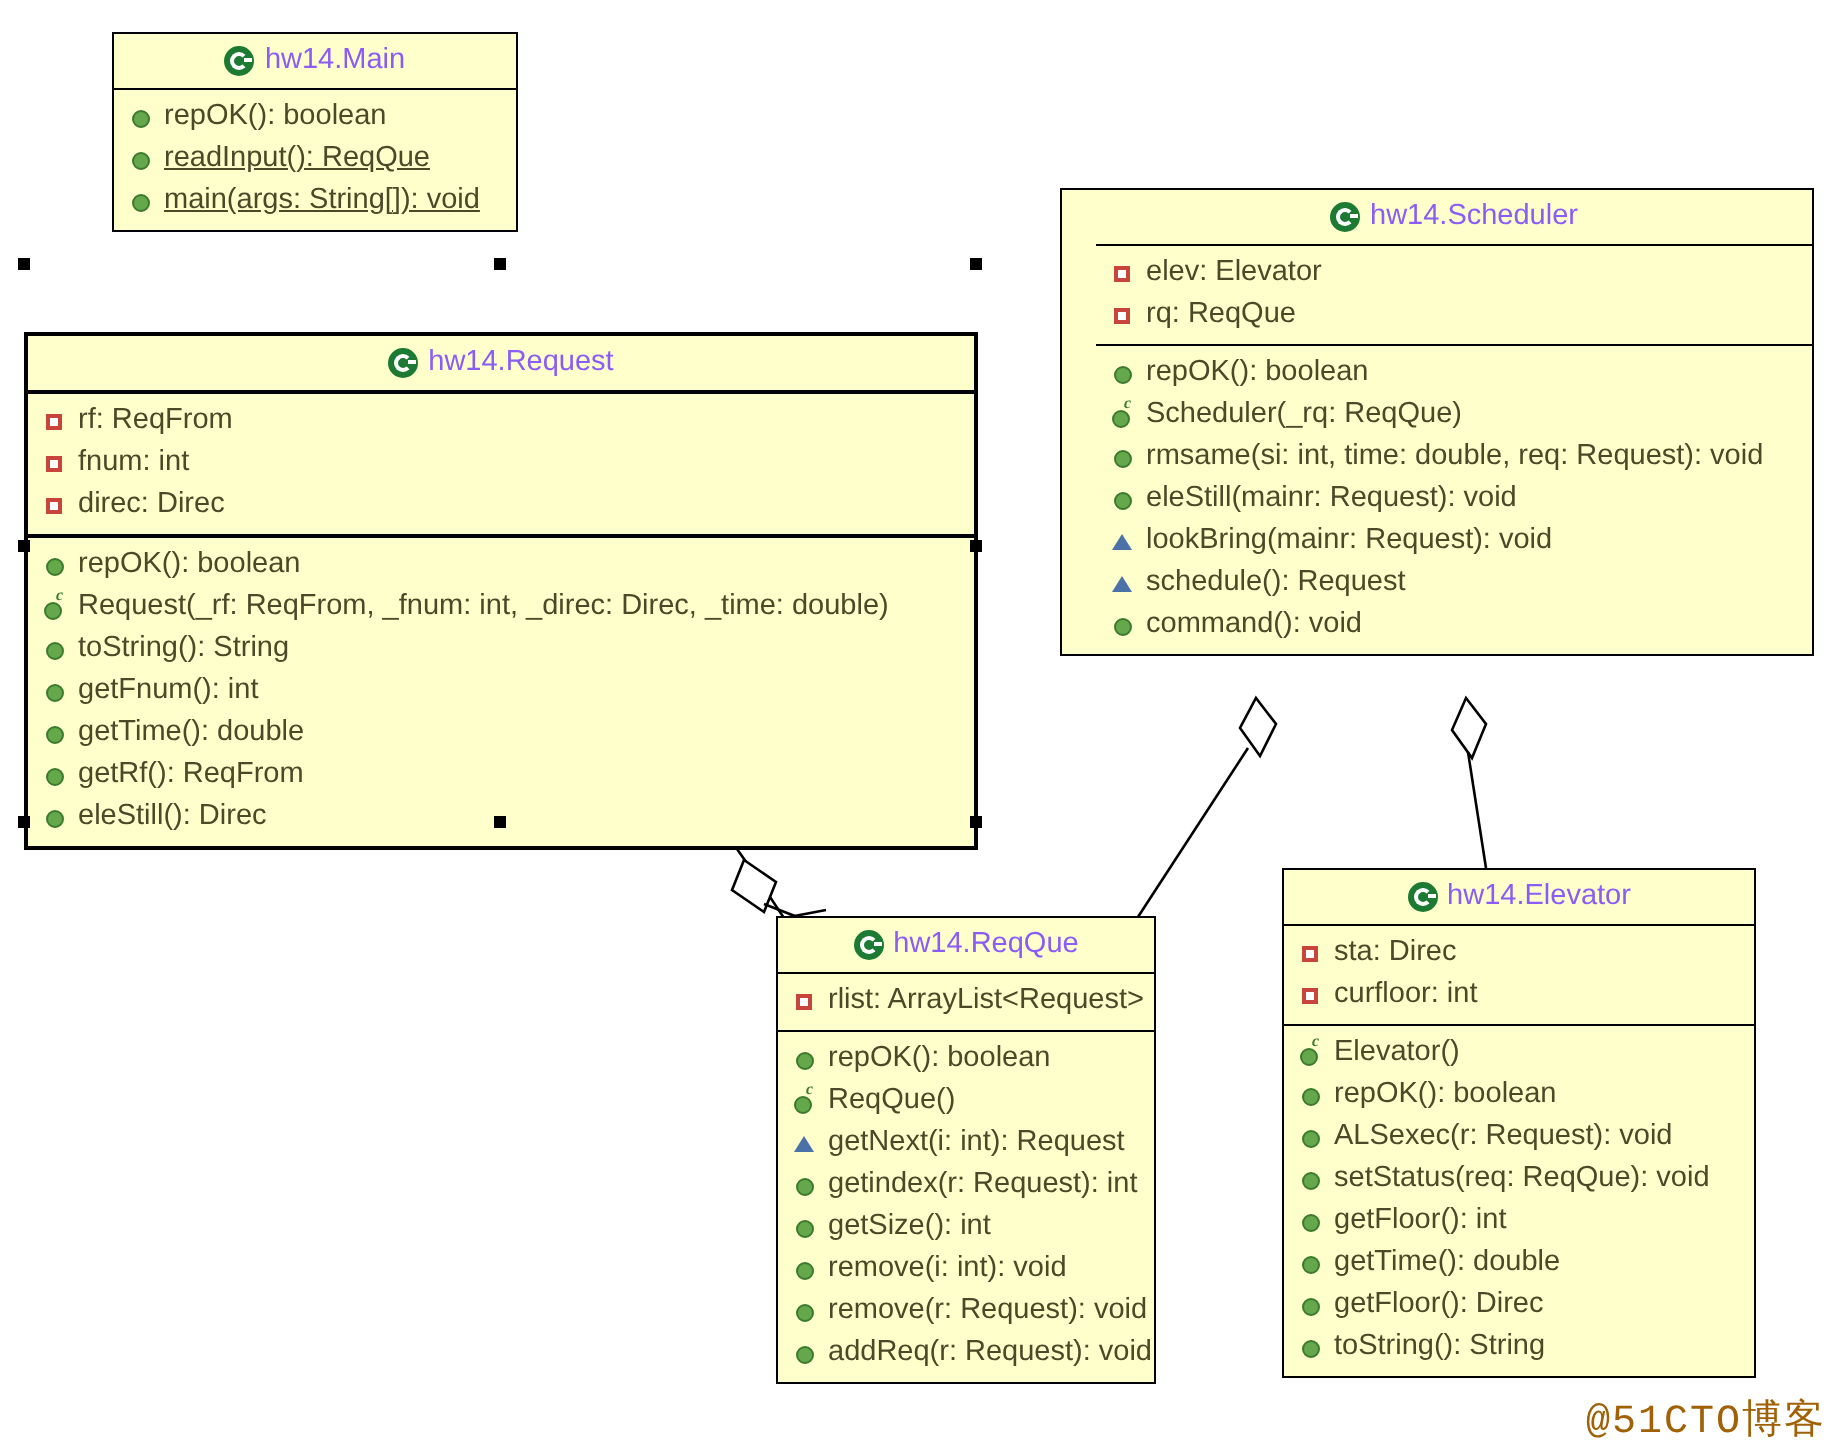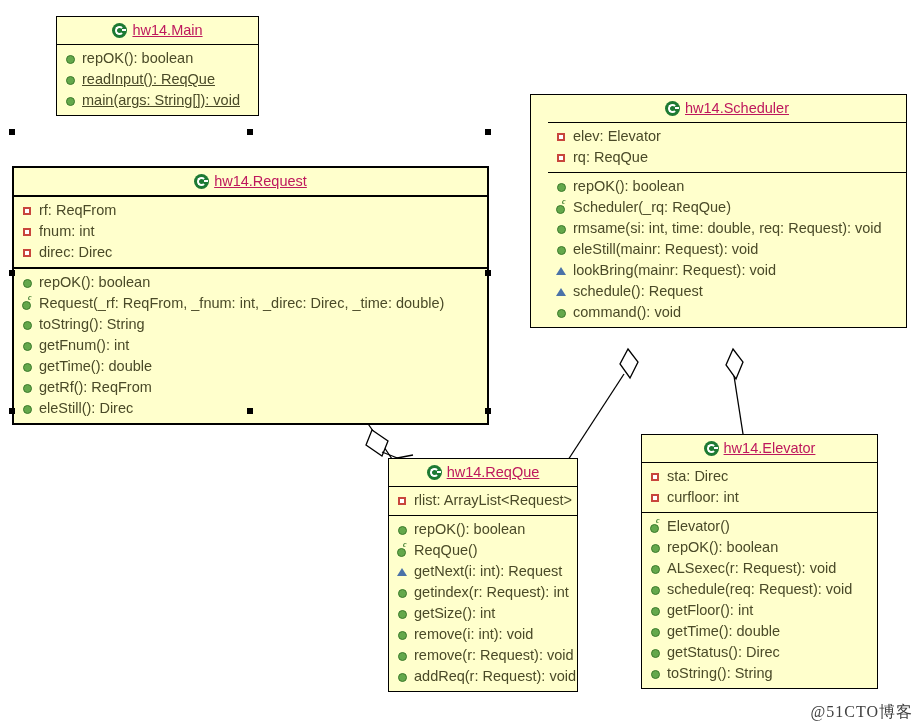--- a/index.html
+++ b/index.html
@@ -42,29 +42,28 @@
     color: #3b3b1f;
   }
   .uml-class.selected {
     border: 2px solid #000000;
     margin-top: 34px;
   }
 
   .class-header {
     text-align: center;
     font-size: 14.5px;
-    color: #be185d;
+    color: #8b5cf6;
     padding: 5px 6px 6px 6px;
     border-bottom: 1px solid #000000;
     white-space: nowrap;
     display: flex;
     align-items: center;
     justify-content: center;
     gap: 5px;
-    text-decoration: underline;
   }
   .uml-class.selected .class-header {
     border-bottom: 2px solid #000000;
   }
 
   .compartment {
     padding: 3px 0 4px 0;
   }
   .compartment + .compartment {
     border-top: 1px solid #000000;
@@ -188,24 +187,24 @@
     width: 6px;
     height: 6px;
     background: #000000;
   }
 
   
   #watermark {
     position: absolute;
     right: 8px;
     bottom: 4px;
-    font-size: 16px;
-    color: #404040;
+    font-size: 20px;
+    color: #a16207;
     letter-spacing: 1px;
-    font-family: Liberation Serif, serif;
+    font-family: Liberation Mono, monospace;
     user-select: none;
   }
 </style>
 </head>
 <body>
 
 <div id="canvas">
 
   <svg id="connectors" viewBox="0 0 921 727" width="921" height="727">
 
@@ -503,39 +502,39 @@
       <div class="member">
         <span class="marker">
             <i class="m-public"></i>
           </span>
         <span class="mtext">ALSexec(r: Request): void</span>
       </div>
       <div class="member">
         <span class="marker">
             <i class="m-public"></i>
           </span>
-        <span class="mtext">schedule(req: Request): void</span>
+        <span class="mtext">setStatus(req: ReqQue): void</span>
       </div>
       <div class="member">
         <span class="marker">
             <i class="m-public"></i>
           </span>
         <span class="mtext">getFloor(): int</span>
       </div>
       <div class="member">
         <span class="marker">
             <i class="m-public"></i>
           </span>
         <span class="mtext">getTime(): double</span>
       </div>
       <div class="member">
         <span class="marker">
             <i class="m-public"></i>
           </span>
-        <span class="mtext">getStatus(): Direc</span>
+        <span class="mtext">getFloor(): Direc</span>
       </div>
       <div class="member">
         <span class="marker">
             <i class="m-public"></i>
           </span>
         <span class="mtext">toString(): String</span>
       </div>
     </div>
   </div>
 

